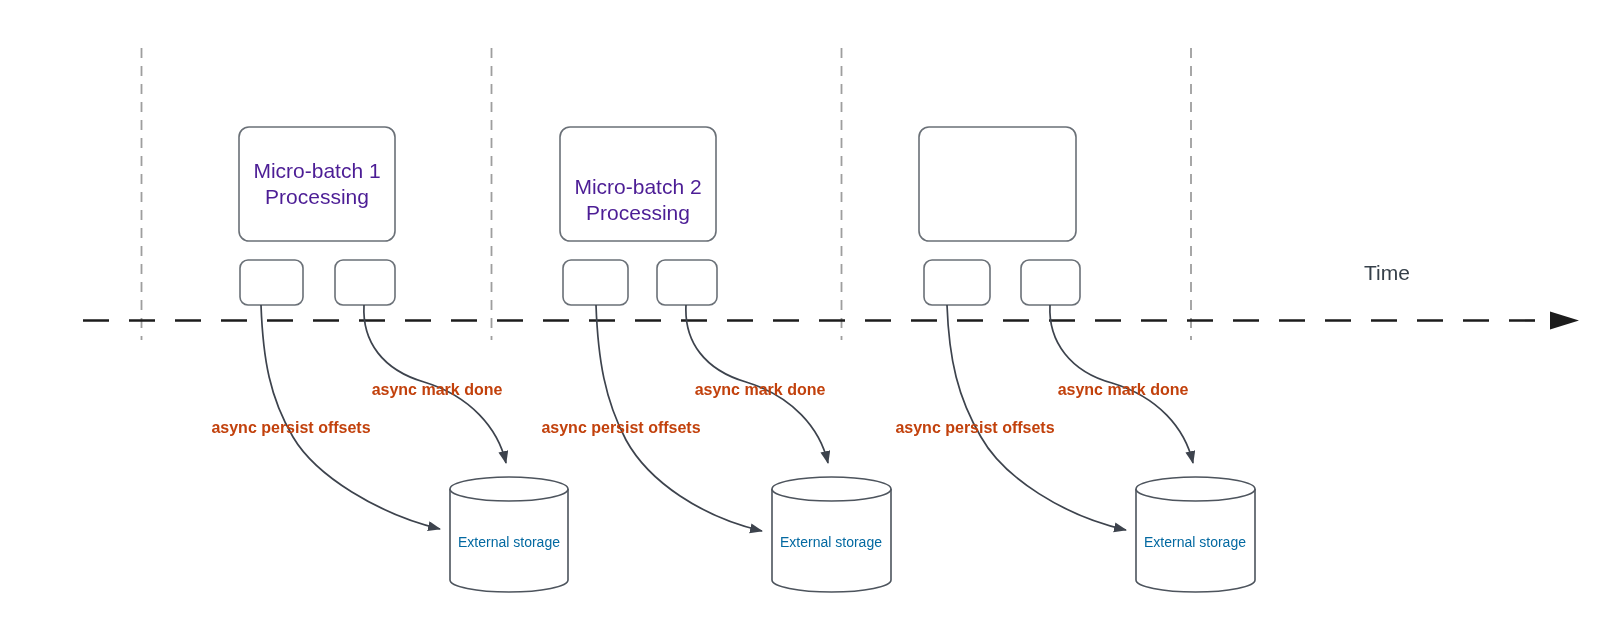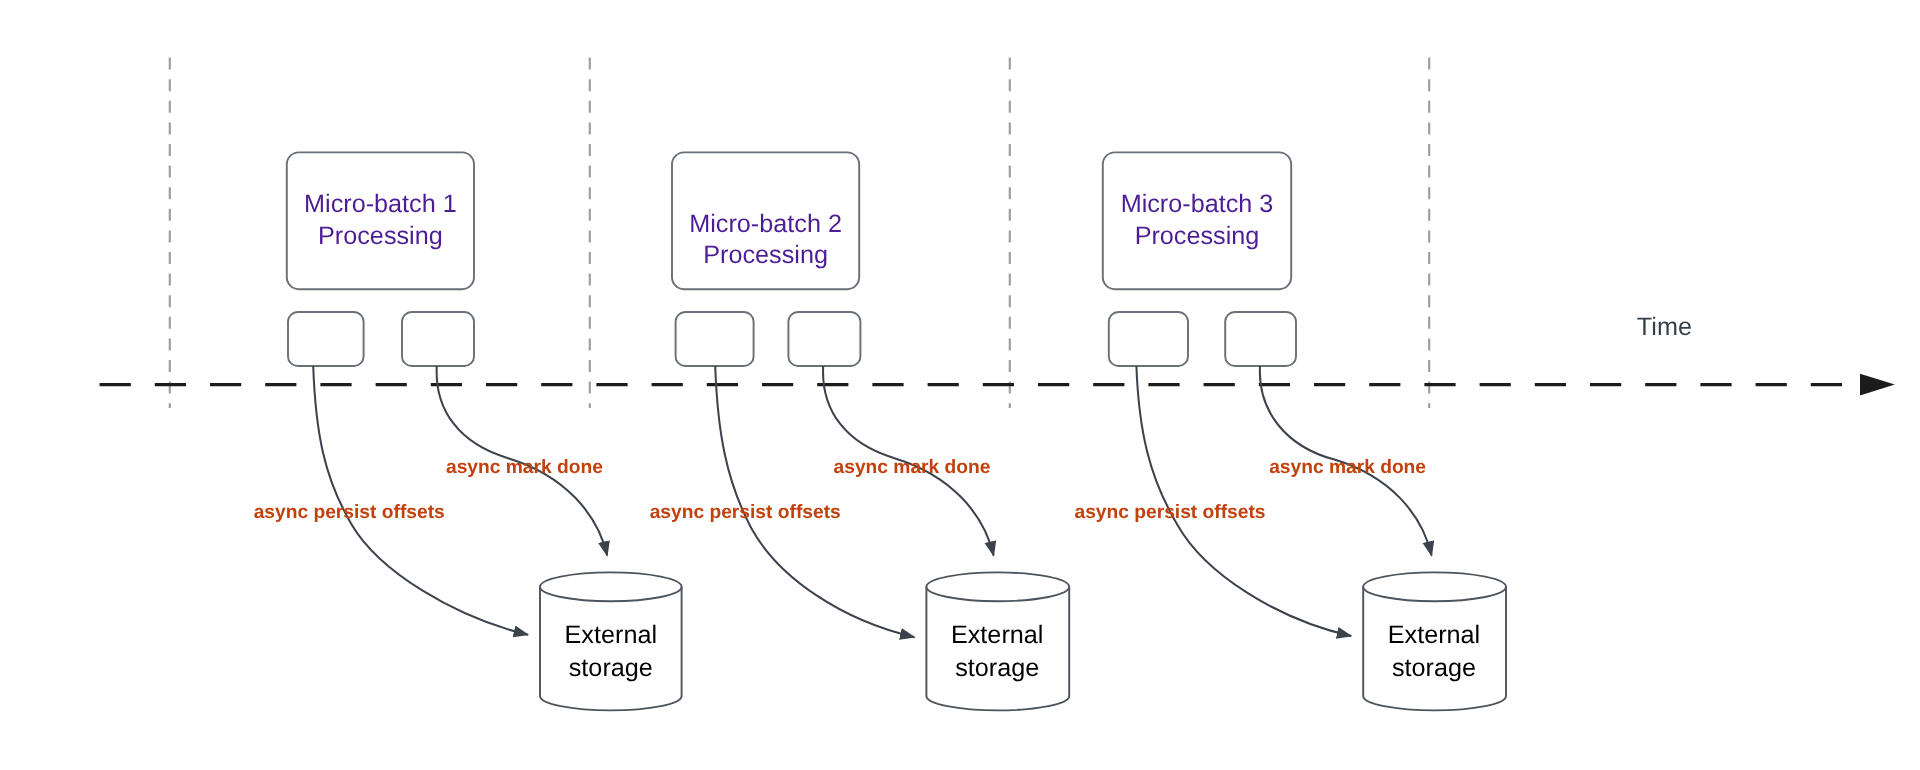--- a/index.html
+++ b/index.html
@@ -28,23 +28,23 @@
     text-align: center;
     pointer-events: none;
     white-space: pre-line;
   }
   .node-label {
     font-size: 21px;
     line-height: 26px;
     color: #4c1d95;
   }
   .storage-label {
-    font-size: 21px;
+    font-size: 14px;
     line-height: 27px;
-    color: #000000;
+    color: #0369a1;
   }
   .edge-label {
     font-size: 16px;
     font-weight: bold;
     color: #c2410c;
     line-height: 19px;
   }
   .time-label {
     font-size: 21px;
     color: #36404a;
@@ -105,20 +105,19 @@
   <div class="lbl node-label" style="left:241px; top:129px; width:152px; height:110px;">Micro-batch 1 Processing</div>
   <div class="lbl edge-label" style="left:191px; top:418px; width:200px; height:19px;">async persist offsets</div>
   <div class="lbl edge-label" style="left:337px; top:380px; width:200px; height:19px;">async mark done</div>
   <div class="lbl storage-label" style="left:454px; top:512px; width:110px; height:61px;">External storage</div>
 
   <div class="lbl node-label" style="left:562px; top:145px; width:152px; height:110px;">Micro-batch 2 Processing</div>
   <div class="lbl edge-label" style="left:521px; top:418px; width:200px; height:19px;">async persist offsets</div>
   <div class="lbl edge-label" style="left:660px; top:380px; width:200px; height:19px;">async mark done</div>
   <div class="lbl storage-label" style="left:776px; top:512px; width:110px; height:61px;">External storage</div>
 
-  <div class="lbl node-label" style="left:921px; top:129px; width:153px; height:110px;">Micro-batch 3 Processing</div>
   <div class="lbl edge-label" style="left:875px; top:418px; width:200px; height:19px;">async persist offsets</div>
   <div class="lbl edge-label" style="left:1023px; top:380px; width:200px; height:19px;">async mark done</div>
   <div class="lbl storage-label" style="left:1140px; top:512px; width:110px; height:61px;">External storage</div>
 
   <div class="lbl time-label" style="left:1342px; top:261px; width:90px; height:24px;text-align:center;">Time</div>
 
 </div>
 
 </body></html>

